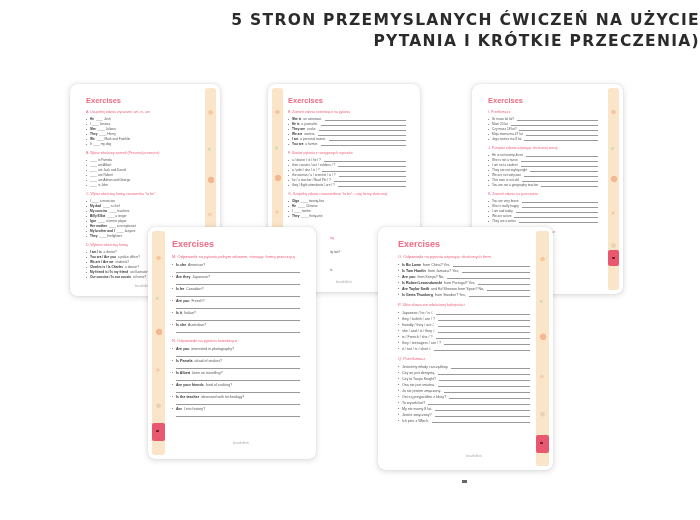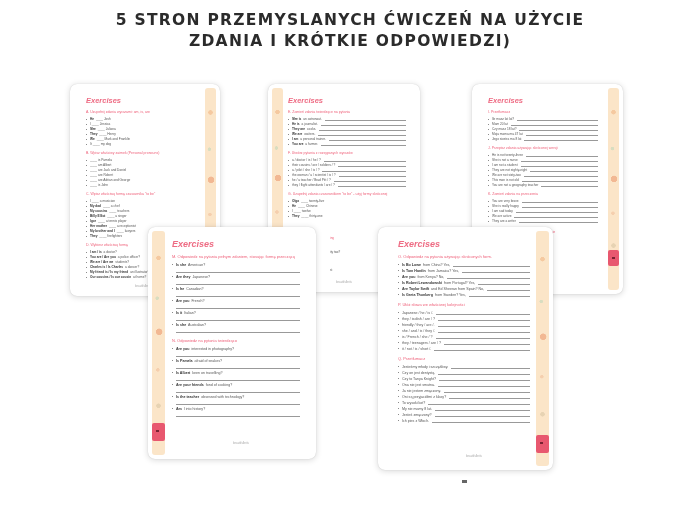--- a/index.html
+++ b/index.html
@@ -5,21 +5,21 @@
   * { box-sizing: border-box; margin: 0; padding: 0; }
   html, body { width: 700px; height: 520px; background: #ffffff; overflow: hidden; }
   body { position: relative; font-family: "Liberation Sans", sans-serif; color: #333; }
 
   .headline {
     position: absolute; left: 0; top: 10px; width: 700px;
     text-align: center; font-family: "DejaVu Sans", sans-serif;
     font-weight: bold; font-size: 15.5px; line-height: 21px; letter-spacing: 1.3px;
     color: #2b2b2b;
   }
-  .headline span { display: block; }
+  .headline span { display: block; text-align: right; }
 
   .page {
     position: absolute; background: #fff; border-radius: 7px;
     box-shadow: 0 1px 6px rgba(0,0,0,0.16), 0 0 1px rgba(0,0,0,0.2);
     overflow: hidden;
   }
   .strip {
     position: absolute; top: 4px; bottom: 4px; width: 11px;
     background: #fbe5c8; border-radius: 3px;
     background-image:
@@ -31,21 +31,21 @@
       linear-gradient(#fbe5c8, #fbe5c8);
   }
   .strip.right { right: 4px; }
   .strip.left { left: 4px; }
   .tab {
     position: absolute; width: 11px; height: 16px; background: #e8586f; border-radius: 2px;
   }
   .tab::after { content: ""; position: absolute; left: 4px; top: 7px; width: 3px; height: 2px; background: #7a2232; }
 
   .content { position: absolute; top: 12px; }
-  .ex-title { color: #ee6c84; font-weight: bold; font-size: 7.5px; margin-bottom: 5px; font-style: italic; }
+  .ex-title { color: #ee6c84; font-weight: bold; font-size: 7.5px; margin-bottom: 5px; }
   .sec { color: #ee5f78; font-size: 3.5px; margin: 4px 0 3px; white-space: nowrap; }
   ul.items { list-style: none; }
   ul.items li {
     font-size: 3.2px; color: #555; line-height: 5px; position: relative; padding-left: 4px; white-space: nowrap;
     display: flex; align-items: center;
   }
   ul.items li::before { content: ""; position: absolute; left: 0; top: 2px; width: 1.3px; height: 1.3px; border-radius: 50%; background: #666; }
   ul.items li b { color: #333; margin-right: 1px; }
   .line { flex: 1; border-bottom: 0.6px solid #999; height: 3px; margin-left: 3px; }
   .footer { position: absolute; font-size: 2.8px; color: #aaa; }
@@ -57,21 +57,21 @@
   .answer li { flex-direction: column; align-items: flex-start !important; line-height: 6px !important; }
   .answer li .aline { display: block; width: 100%; border-bottom: 0.6px solid #999; height: 5px; margin-bottom: 1px; }
 
   .marker { position: absolute; left: 462px; top: 480px; width: 5px; height: 3px; background: #666; }
 </style>
 </head>
 <body>
 
 <div class="headline">
   <span>5 STRON PRZEMYSLANYCH ĆWICZEŃ NA UŻYCIE</span>
-  <span>ZDANIA I KRÓTKIE ODPOWIEDZI)</span>
+  <span>PYTANIA I KRÓTKIE PRZECZENIA)</span>
 </div>
 
 <div class="page" id="p1" style="left:70px; top:84px; width:150px; height:212px;">
   <div class="strip right"></div>
   <div class="content" style="left:16px; width:115px;">
     <div class="ex-title">Exercises</div>
     <div class="secs">
         <div class="sec">A. Uzupełnij zdania wyrazami: am, is, are</div>
         <ul class="items">
           <li>

